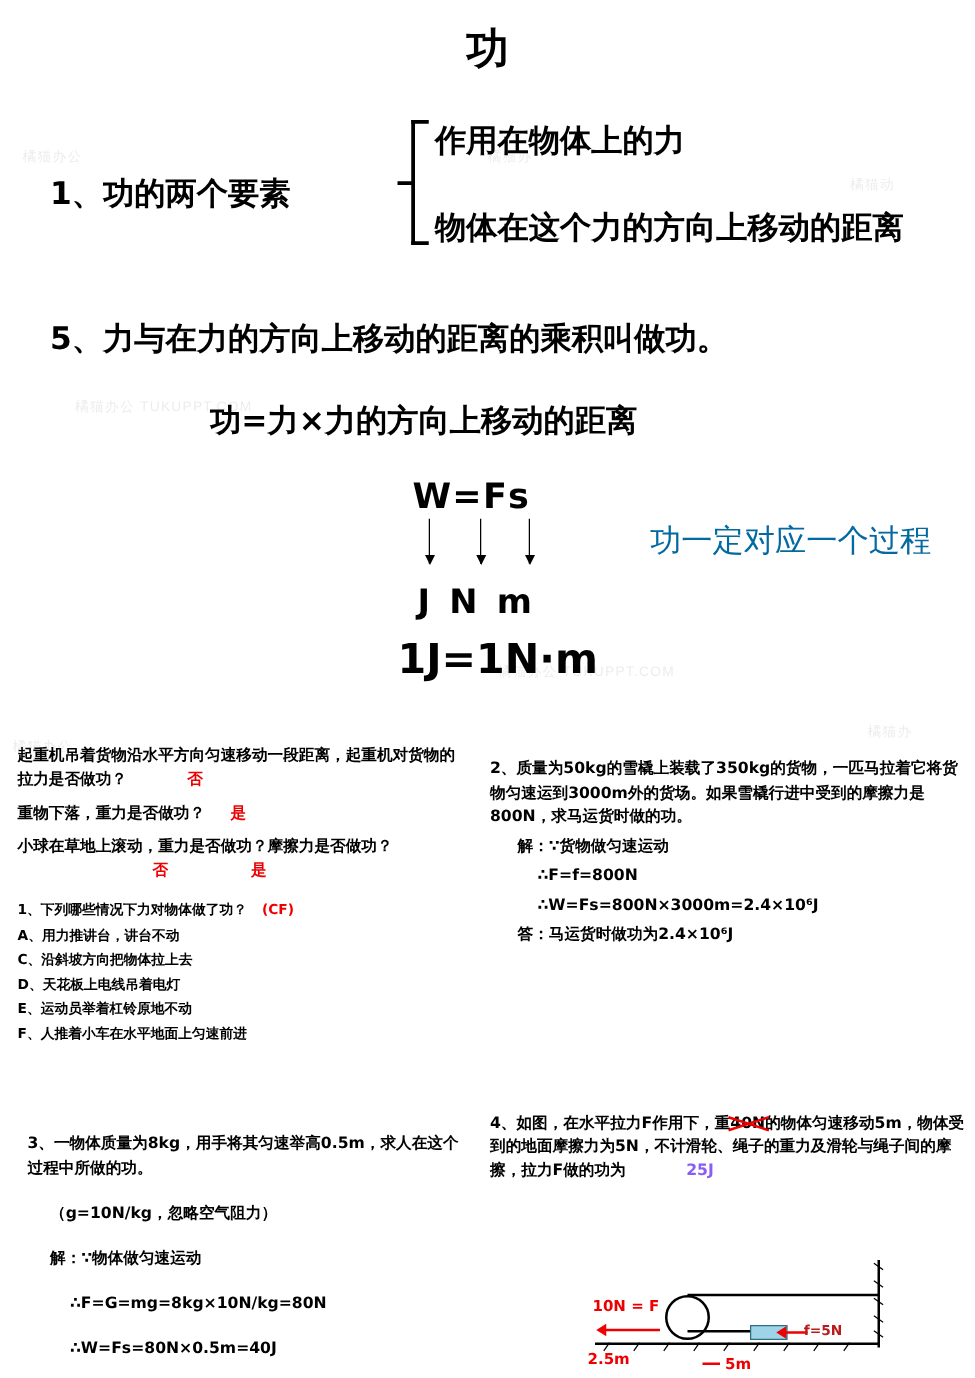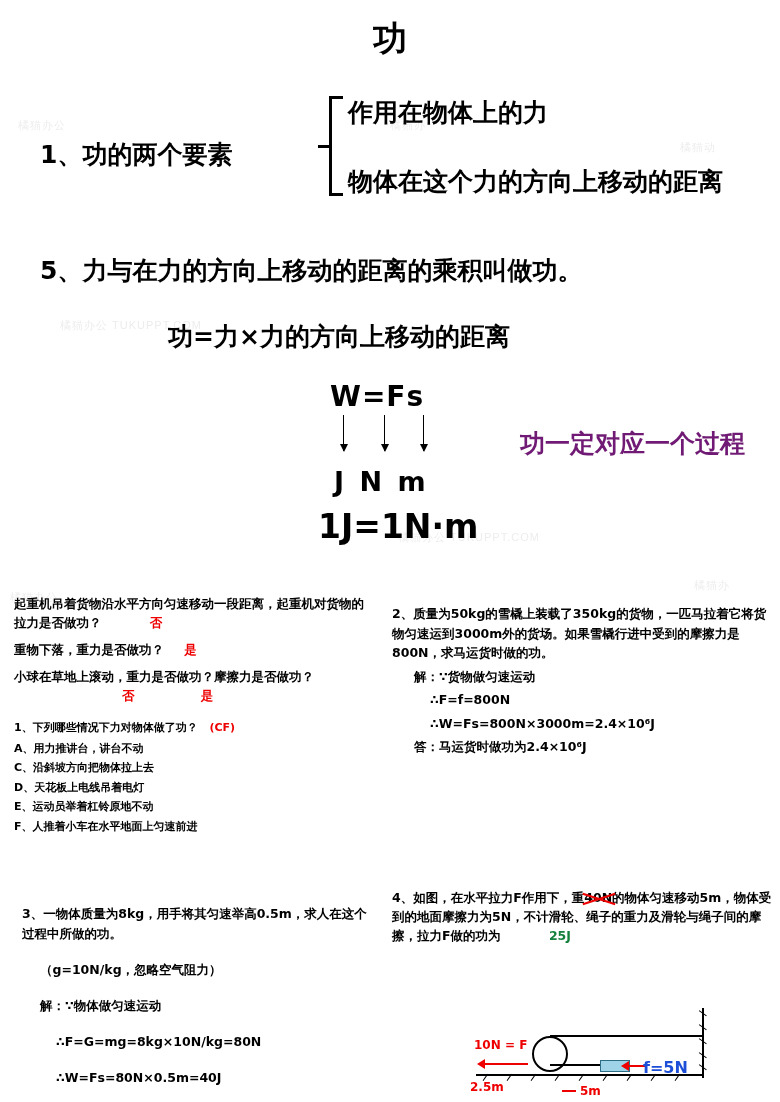--- a/index.html
+++ b/index.html
@@ -51,22 +51,22 @@
   .arrow { position:absolute; width:0; top:0; border-left:1.6px solid #000; height:36px; }
   .arrow:after {
     content:""; position:absolute; left:-4px; bottom:-1px;
     border-left:4.5px solid transparent; border-right:4.5px solid transparent;
     border-top:8px solid #000;
   }
   .jnm { position:absolute; top:466px; left:334px; font-size:27px; font-weight:bold; letter-spacing:3px; }
   .jeq { position:absolute; top:507px; left:318px; font-size:33px; font-weight:bold; }
 
   .red-note {
-    position:absolute; top:428px; left:520px;
-    color:#701a75; font-size:25px; font-weight:bold; line-height:32px;
+    position:absolute; top:417px; left:520px;
+    color:#0369a1; font-size:25px; font-weight:normal; line-height:32px;
   }
 
   
   .qa-left { position:absolute; top:594px; left:14px; width:356px; font-size:12.5px; font-weight:bold; line-height:19px; }
   .qa-left p { margin:0 0 8px 0; }
   .red { color:#ee0000; }
 
   .list-block { position:absolute; top:718px; left:14px; width:360px; font-size:11px; font-weight:bold; line-height:19.5px; }
   .list-block .hdr { margin-bottom:1px; }
   .list-block .li { margin:0; }
@@ -83,21 +83,21 @@
 
   .q4 { position:absolute; top:888px; left:392px; width:382px; font-size:12.5px; font-weight:bold; line-height:19px; }
   .q4 p { margin:0 0 2px 0; }
   .strike-wrap { position:relative; display:inline-block; }
   .strike-wrap .x1, .strike-wrap .x2 {
     position:absolute; left:-2px; top:50%; width:calc(100% + 6px); height:2px; background:#ee0000;
   }
   .strike-wrap .x1 { transform:rotate(18deg); }
   .strike-wrap .x2 { transform:rotate(-18deg); }
 
-  .ans-red { color:#15803d; }
+  .ans-red { color:#8b5cf6; }
 
   
   .diagram { position:absolute; left:470px; top:1008px; width:300px; height:92px; }
   .d-ground { position:absolute; left:6px; top:66px; width:228px; height:2px; background:#000; }
   .d-hatch { position:absolute; top:68px; width:10px; height:8px; border-left:1.5px solid #000; transform:rotate(35deg); }
   .d-wall { position:absolute; left:232px; top:0px; width:2px; height:70px; background:#000; }
   .d-wall-h { position:absolute; left:226px; width:9px; height:9px; border-top:1.5px solid #000; transform:rotate(35deg); }
   .d-pulley {
     position:absolute; left:62px; top:28px; width:36px; height:36px;
     border:2px solid #000; border-radius:50%;
@@ -118,21 +118,21 @@
   }
   .d-arrow-f {
     position:absolute; left:158px; top:57px; width:18px; height:2px; background:#ee0000;
   }
   .d-arrow-f:before {
     content:""; position:absolute; left:-7px; top:-4px;
     border-top:5px solid transparent; border-bottom:5px solid transparent;
     border-right:8px solid #ee0000;
   }
   .d-lab-10n { position:absolute; left:4px; top:30px; color:#ee0000; font-size:12px; font-weight:bold; }
-  .d-lab-f5n { position:absolute; left:173px; top:50px; color:#1d4ed8; font-size:16px; font-weight:bold; }
+  .d-lab-f5n { position:absolute; left:173px; top:50px; color:#b91c1c; font-size:11px; font-weight:bold; }
   .d-lab-25 { position:absolute; left:0px; top:72px; color:#ee0000; font-size:12px; font-weight:bold; }
   .d-lab-5m { position:absolute; left:110px; top:76px; color:#ee0000; font-size:12px; font-weight:bold; }
   .d-dash { position:absolute; left:92px; top:82px; width:14px; height:2px; background:#ee0000; }
 </style>
 </head>
 <body>
 
 <div class="page">
 
   <div class="wm" style="left:18px; top:118px;">橘猫办公</div>

